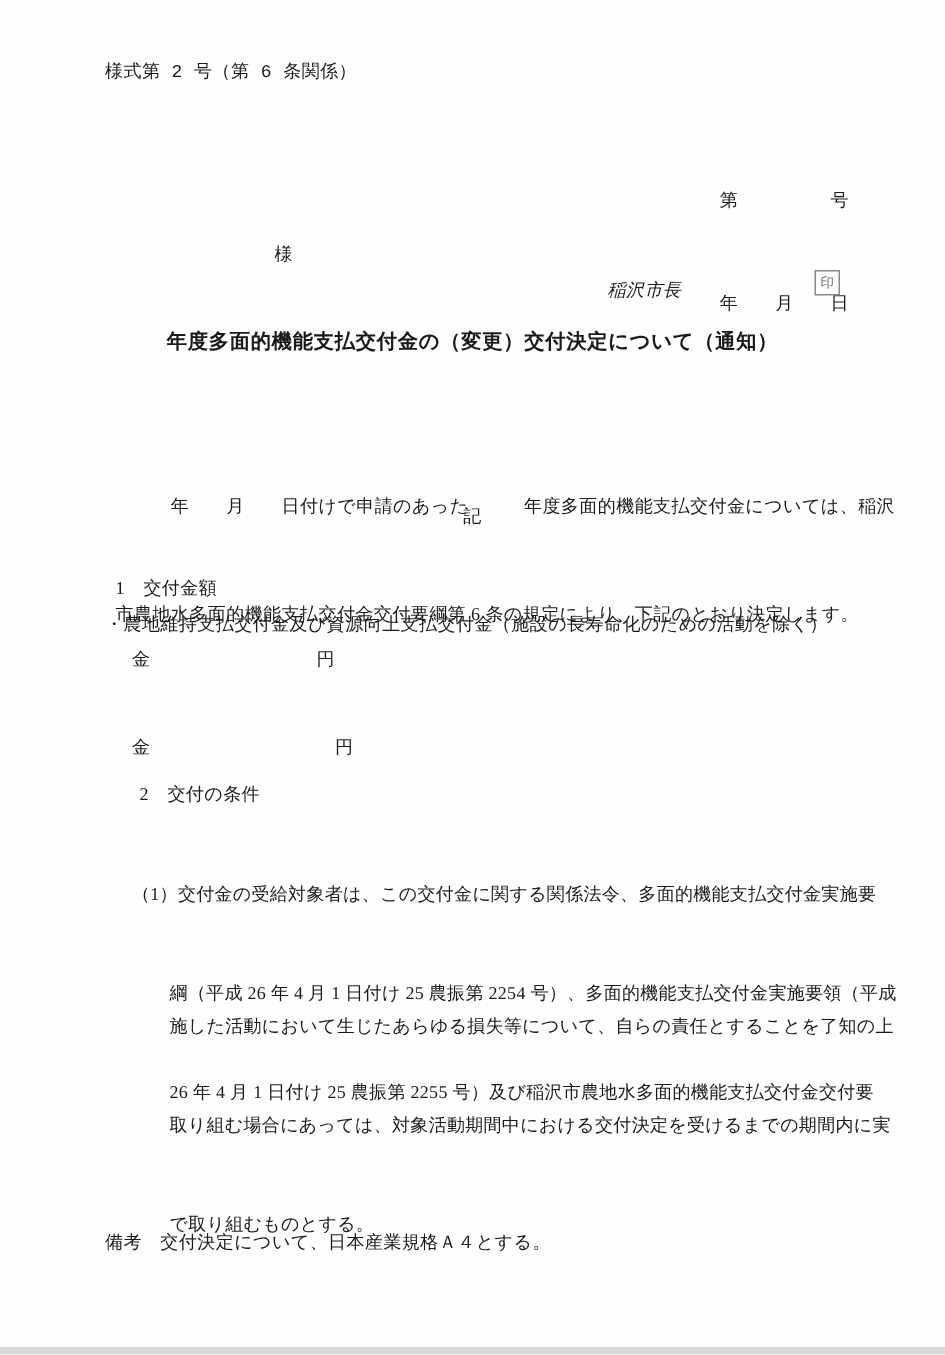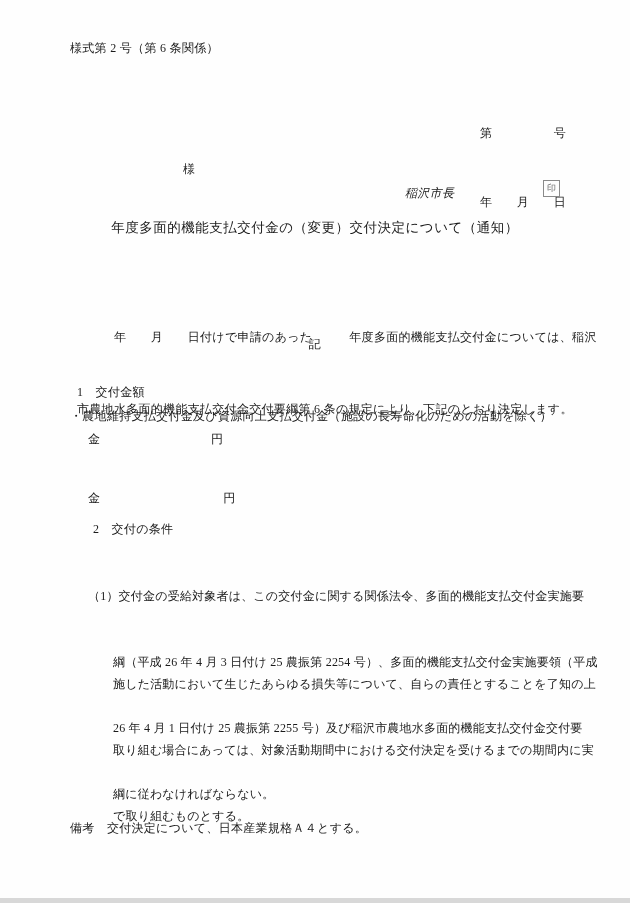--- a/index.html
+++ b/index.html
@@ -16,38 +16,38 @@
     background:#fefefe;
     overflow:hidden;
   }
   .txt{
     position:absolute;
     font-size:12px;
     letter-spacing:0.3px;
     line-height:22px;
     white-space:pre;
   }
-  .form-number{left:70px;top:37px;}
+  .form-number{left:70px;top:37px;font-family:Liberation Mono, monospace;}
   .number-block{right:64px;top:76px;text-align:right;line-height:23px;}
   .addressee{left:183px;top:158px;}
   .sender{left:405px;top:182px;font-style:italic;}
   .seal{
     position:absolute;left:543px;top:180px;
     display:inline-block;
     border:1px solid #8a8a8a;
     color:#6a6a6a;
     font-size:9px;line-height:1;
     padding:3px 3px;
     letter-spacing:0;
   }
   .title{
     left:0;top:219px;width:630px;
     text-align:center;
     font-family:"Liberation Sans","DejaVu Sans",sans-serif;
-    font-weight:normal;
+    font-weight:bold;
     font-size:13.5px;
     letter-spacing:0.5px;
     white-space:pre;
     position:absolute;
   }
   .body-par{left:77px;top:277px;line-height:24px;}
   .record-marker{left:0;top:336px;width:630px;text-align:center;position:absolute;font-size:12px;letter-spacing:0.3px;}
   .s1-heading{left:77px;top:381px;}
   .s1-item1{left:70px;top:405px;}
   .s1-amount1{left:88px;top:428px;}
@@ -92,23 +92,22 @@
 
   <div class="txt s1-heading">1　交付金額</div>
   <div class="txt s1-item1">・農地維持支払交付金及び資源向上支払交付金（施設の長寿命化のための活動を除く）</div>
   <div class="txt s1-amount1">金　　　　　　　　　円</div>
   <div class="txt s1-amount2">金　　　　　　　　　　円</div>
 
   <div class="txt s2-heading">2　交付の条件</div>
 
   <div class="clause clause-1">
     <div>（1）交付金の受給対象者は、この交付金に関する関係法令、多面的機能支払交付金実施要</div>
-    <div class="hang">綱（平成 26 年 4 月 3 日付け 25 農振第 2254 号）、多面的機能支払交付金実施要領（平成</div>
+    <div class="hang">綱（平成 26 年 4 月 1 日付け 25 農振第 2254 号）、多面的機能支払交付金実施要領（平成</div>
     <div class="hang">26 年 4 月 1 日付け 25 農振第 2255 号）及び稲沢市農地水多面的機能支払交付金交付要</div>
-    <div class="hang">綱に従わなければならない。</div>
   </div>
 
   <div class="clause clause-2">
     <div class="hang">施した活動において生じたあらゆる損失等について、自らの責任とすることを了知の上</div>
     <div class="hang">取り組む場合にあっては、対象活動期間中における交付決定を受けるまでの期間内に実</div>
     <div class="hang">で取り組むものとする。</div>
   </div>
 
   <div class="txt note">備考　交付決定について、日本産業規格Ａ４とする。</div>
 

